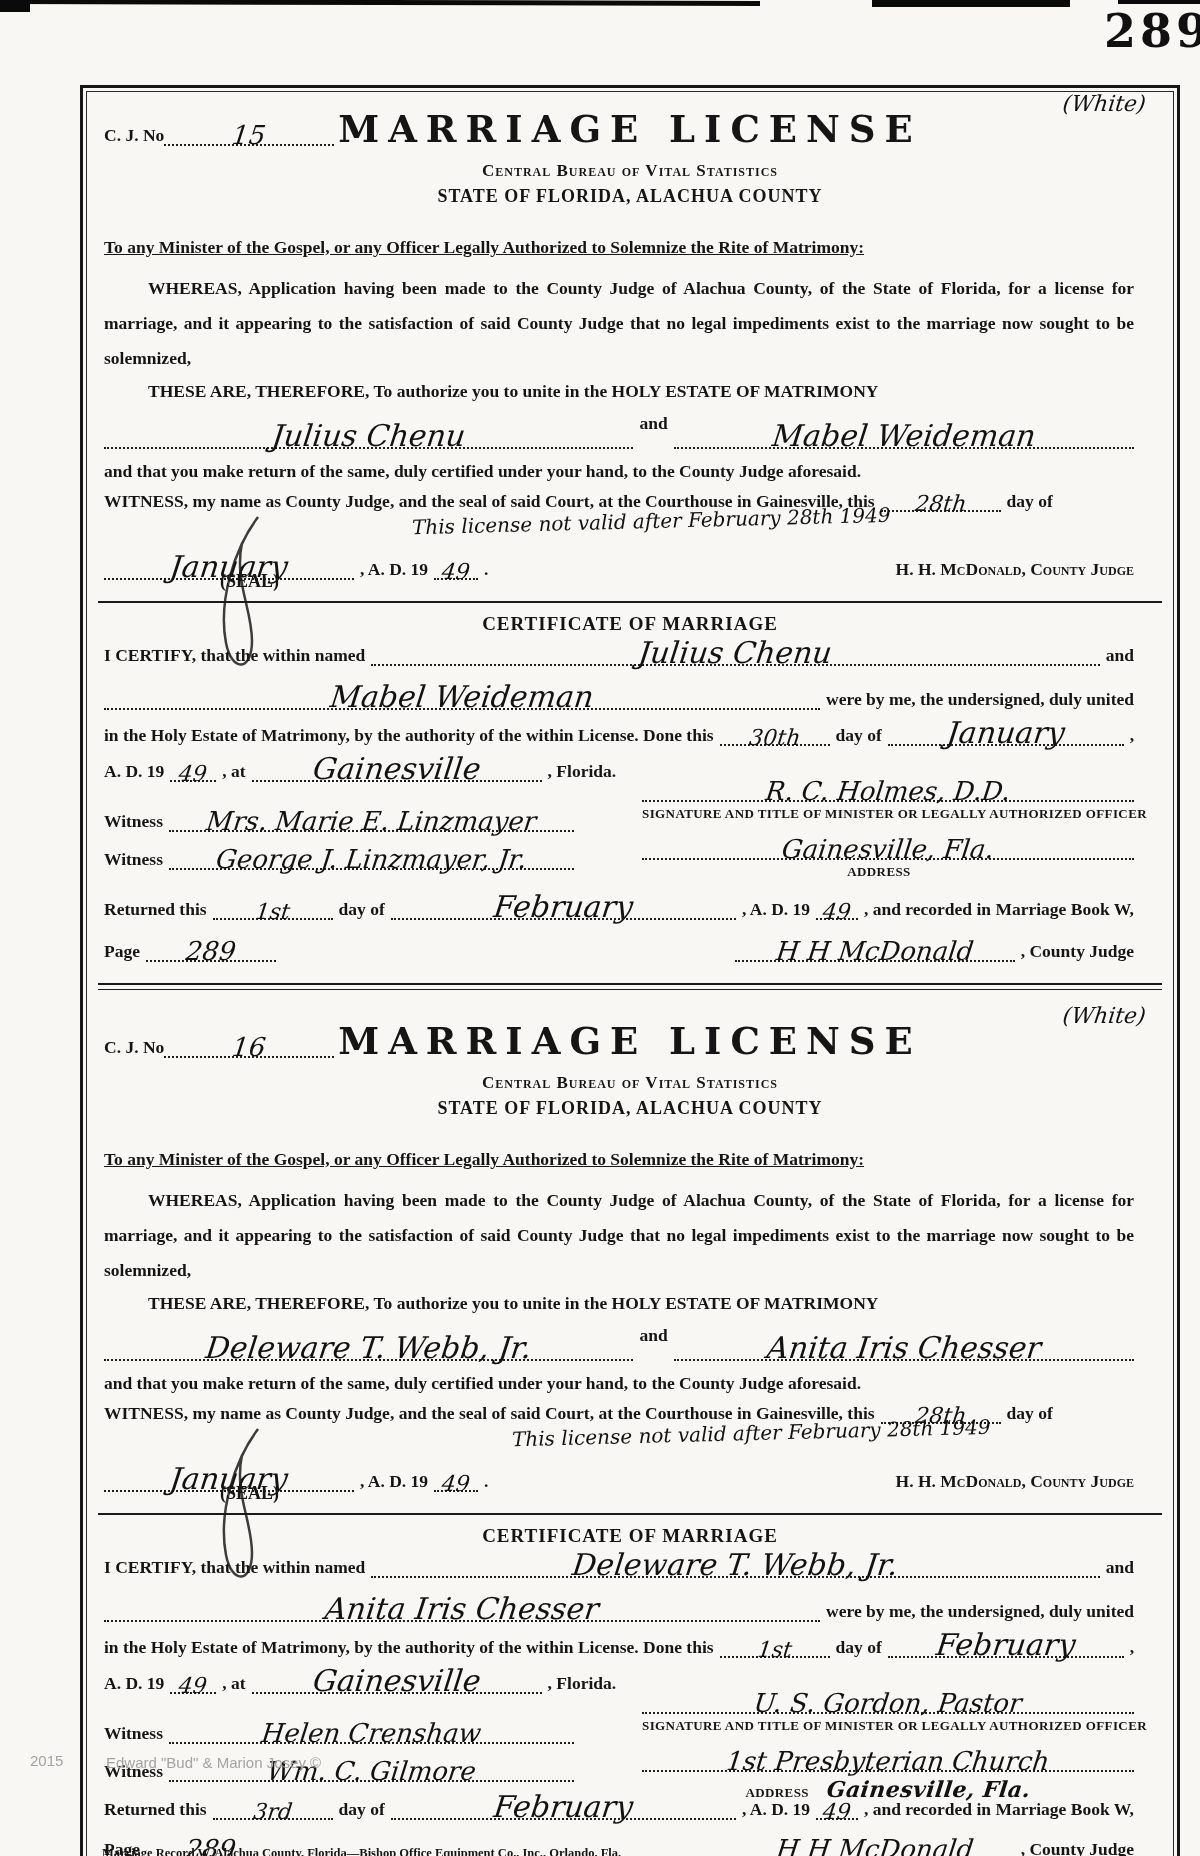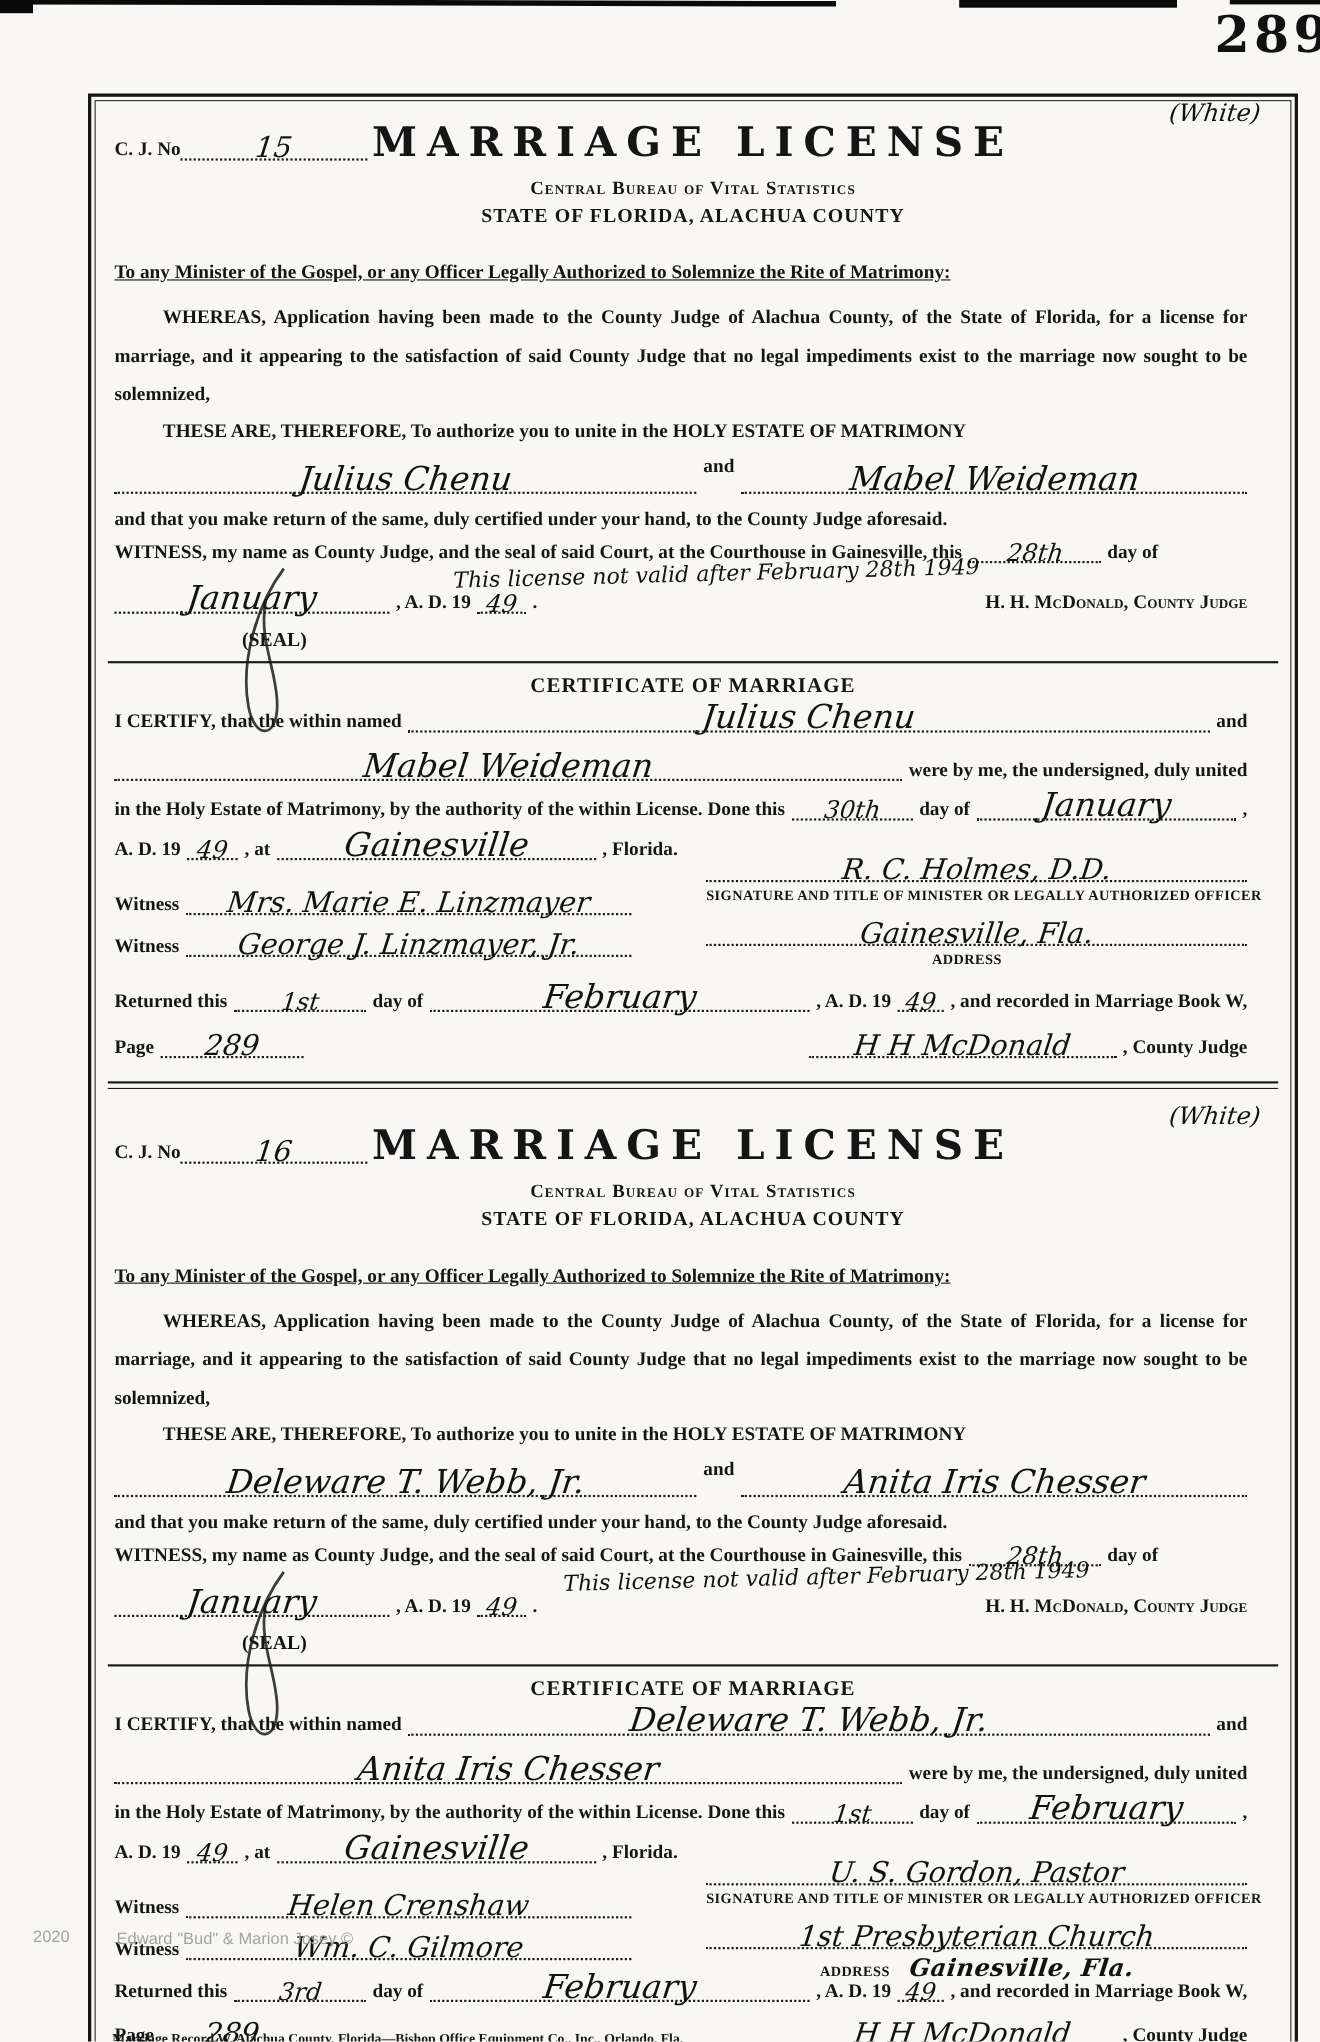--- a/index.html
+++ b/index.html
@@ -34,21 +34,21 @@
     line-height:35px; text-align:justify; text-indent:44px; }
   .these { position:absolute; left:24px; right:46px; top:296px; font-weight:700; font-size:17.5px; padding-left:44px; }
   
   .fill { position:relative; border-bottom:2px dotted #1d1d1d; align-self:flex-end; height:1.05em; min-width:36px; }
   .fill > .hw { position:absolute; left:0; right:0; bottom:-6px; text-align:center; }
   .hw { font-family:"DejaVu Serif",serif; font-style:italic; color:#121212;
     white-space:nowrap; transform:skewX(-7deg); }
   .hw-xl { font-size:30px; } .hw-lg { font-size:26px; } .hw-md { font-size:22px; } .hw-sm { font-size:20px; }
   .grow { flex:1 1 auto; }
   .flexspace { flex:1 1 auto; }
-  .judge-printed { margin-left:auto; font-weight:700; font-size:17.5px; font-variant:small-caps; white-space:nowrap; }
+  .judge-printed { margin-left:auto; font-weight:700; font-size:17.5px; font-variant:small-caps; white-space:nowrap;margin-top:22px; }
   .seal { position:absolute; left:140px; font-weight:700; font-size:18px; }
   .divider { position:absolute; left:18px; right:18px; border-top:2px solid #1a1a1a; }
   .divider.dbl { border-bottom:1px solid #1a1a1a; height:7px; }
   .cert-title { position:absolute; left:0; right:0; text-align:center; font-weight:700; font-size:19px; letter-spacing:1px; }
   .right-block { position:absolute; left:562px; right:46px; }
   .right-block .fill { display:block; width:100%; height:1.05em; }
   .caption { margin-top:4px; text-align:center; font-weight:700; font-size:13px; letter-spacing:.4px;
     text-transform:uppercase; white-space:nowrap; }
   .caption-row { display:flex; justify-content:center; align-items:baseline; gap:18px; }
   .w-row { right:auto; width:470px; }
@@ -374,15 +374,15 @@
         <span class="hw hw-lg">289</span>
       </span>
     <span class="flexspace"></span>
     <span class="fill" style="width:280px">
         <span class="hw hw-lg">H H McDonald</span>
       </span>
     <span class="printed">, County Judge</span>
   </div>
 </section>
 
-<span class="watermark" style="left:30px;top:1752px">2020</span>
+<span class="watermark" style="left:30px;top:1752px">2015</span>
 <span class="watermark" style="left:106px;top:1754px">Edward "Bud" &amp; Marion Josey ©</span>
 <div class="imprint">Marriage Record W, Alachua County, Florida—Bishop Office Equipment Co., Inc., Orlando, Fla.</div>
 
 </body></html>

